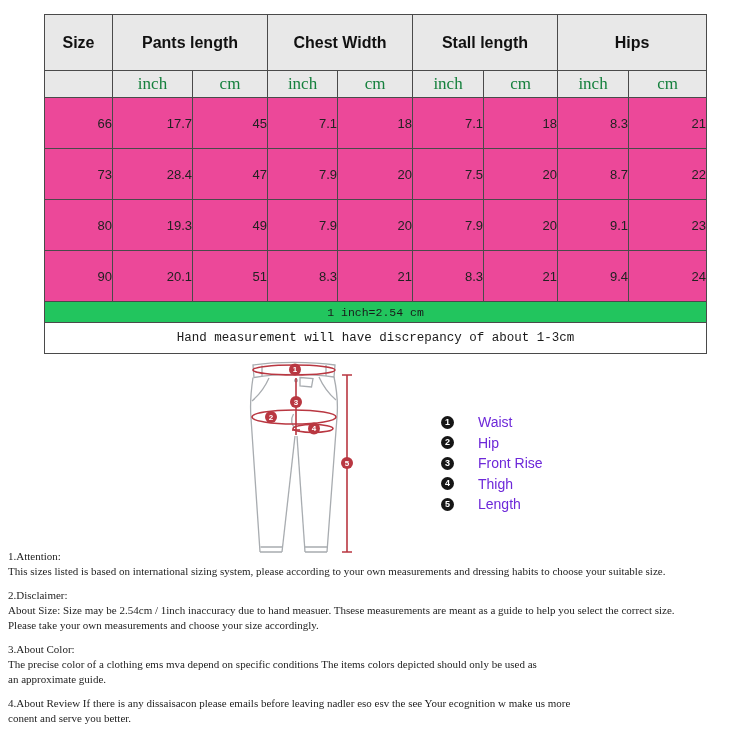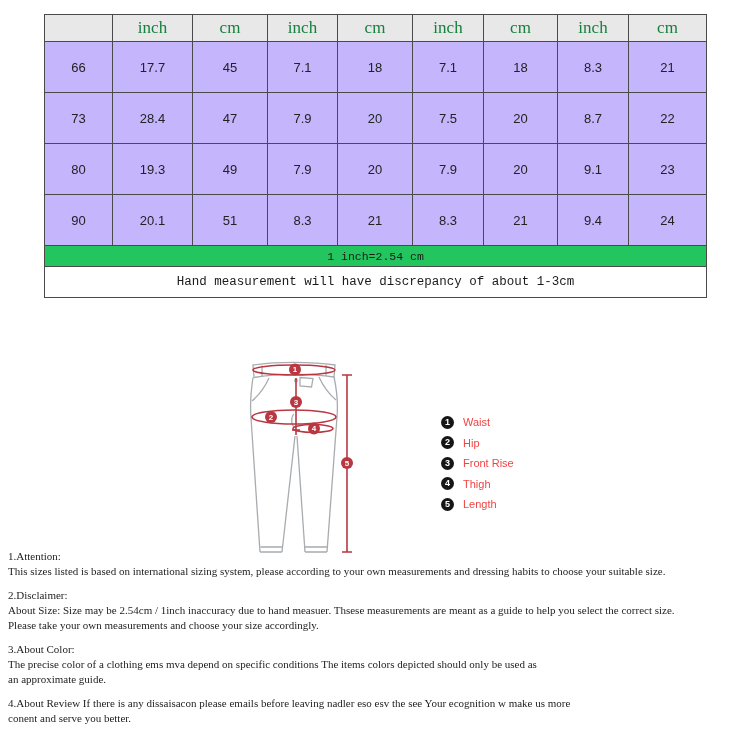--- a/index.html
+++ b/index.html
@@ -9,36 +9,36 @@
   }
 
   
   #table-wrap{position:absolute;left:44px;top:14px;}
   table.size-table{border-collapse:collapse;table-layout:fixed;width:662px;border:1px solid #4a4a4a;}
   table.size-table th,table.size-table td{
     border:1px solid #4a4a4a;text-align:center;vertical-align:middle;padding:0;overflow:hidden;
   }
   tr.group-row th{background:#e8e8e8;font-size:16px;font-weight:bold;height:55px;color:#111;}
   tr.unit-row td{background:#e8e8e8;font-size:17px;height:26px;color:#15803d;font-family:Liberation Serif, serif;}
-  tr.data-row td{font-size:13px;height:50px;color:#222;background:#c4b5fd;}
+  tr.data-row td{font-size:13px;height:50px;color:#222;background:#ec4899;text-align:right;}
   tr.note-row-1 td{font-family:"Liberation Mono","DejaVu Sans Mono",monospace;font-size:11.5px;height:20px;background:#22c55e;}
   tr.note-row-2 td{font-family:"Liberation Mono","DejaVu Sans Mono",monospace;font-size:12.5px;height:30px;background:#fff;}
 
   
   #diagram{position:absolute;left:238px;top:356px;width:135px;height:202px;}
 
   
   #legend{position:absolute;left:441px;top:415px;}
   .legend-item{display:flex;align-items:center;height:14px;margin-bottom:6.5px;}
   .legend-badge{
     width:13px;height:13px;border-radius:50%;background:#161616;color:#fff;
     font-size:9px;font-weight:bold;display:flex;align-items:center;justify-content:center;
     flex:0 0 13px;line-height:1;
   }
-  .legend-label{font-size:11px;color:#ef4444;margin-left:9px;white-space:nowrap;}
+  .legend-label{font-size:14px;color:#6d28d9;margin-left:24px;white-space:nowrap;}
 
   
   #notes{position:absolute;left:8px;top:549px;width:742px;font-size:11px;line-height:15px;color:#1d1d1d;}
   .note-sec{margin:0 0 9px 0;}
   .note-line{white-space:nowrap;font-family:Liberation Serif, serif;}
 </style>
 </head>
 <body>
 
 <div id="table-wrap">
@@ -48,20 +48,27 @@
         <col style="width:80px">
         <col style="width:75px">
       <col style="width:70px">
         <col style="width:75px">
         <col style="width:71px">
       <col style="width:74px">
         <col style="width:71px">
         <col style="width:78px">
     </colgroup>
     <tbody>
+        <tr class="group-row">
+      <th>Size</th>
+      <th colspan="2">Pants length</th>
+      <th colspan="2">Chest Width</th>
+      <th colspan="2">Stall length</th>
+      <th colspan="2">Hips</th>
+    </tr>
     <tr class="unit-row">
       <td></td>
       <td>inch</td>
       <td>cm</td>
       <td>inch</td>
       <td>cm</td>
       <td>inch</td>
       <td>cm</td>
       <td>inch</td>
       <td>cm</td>

